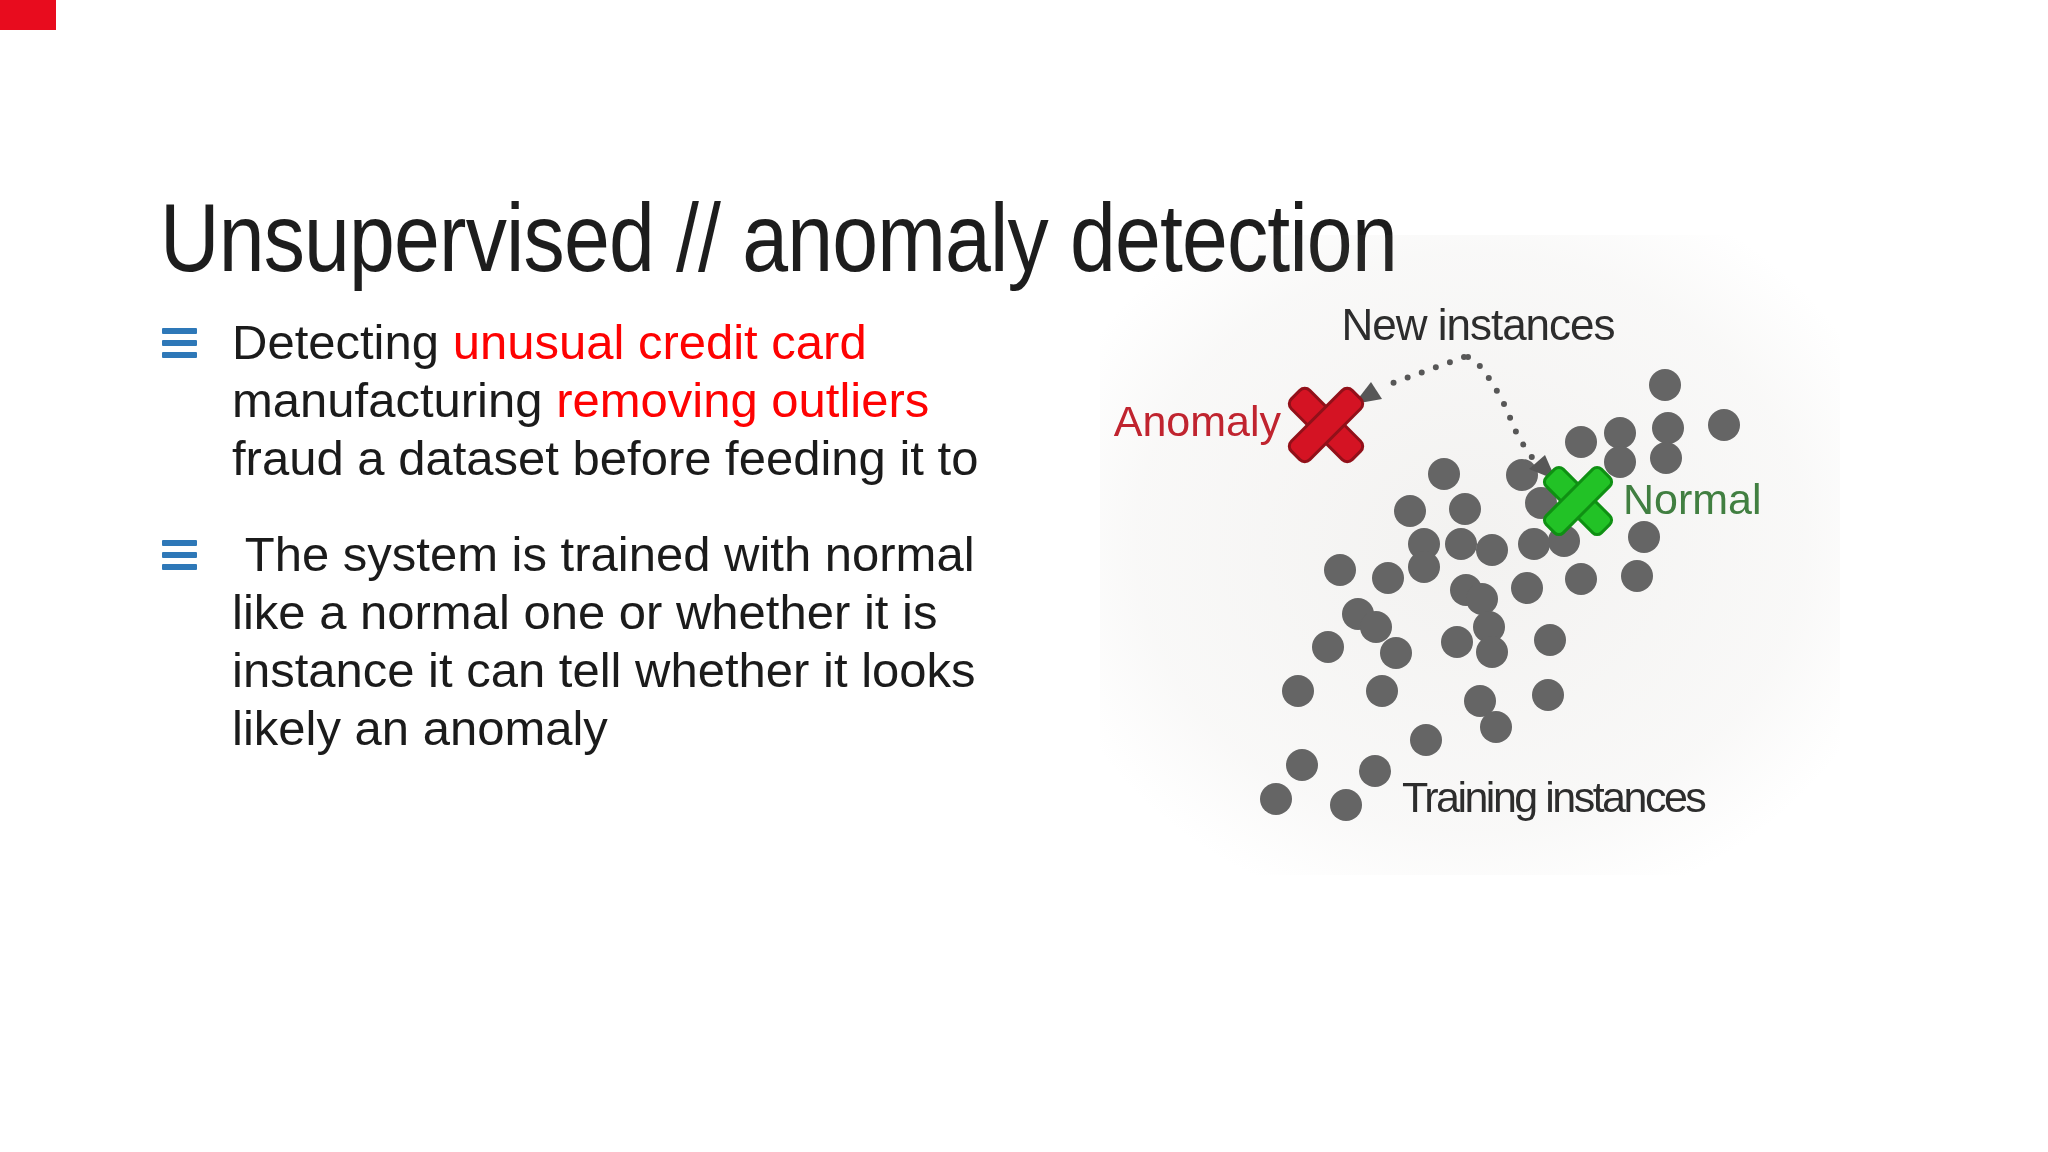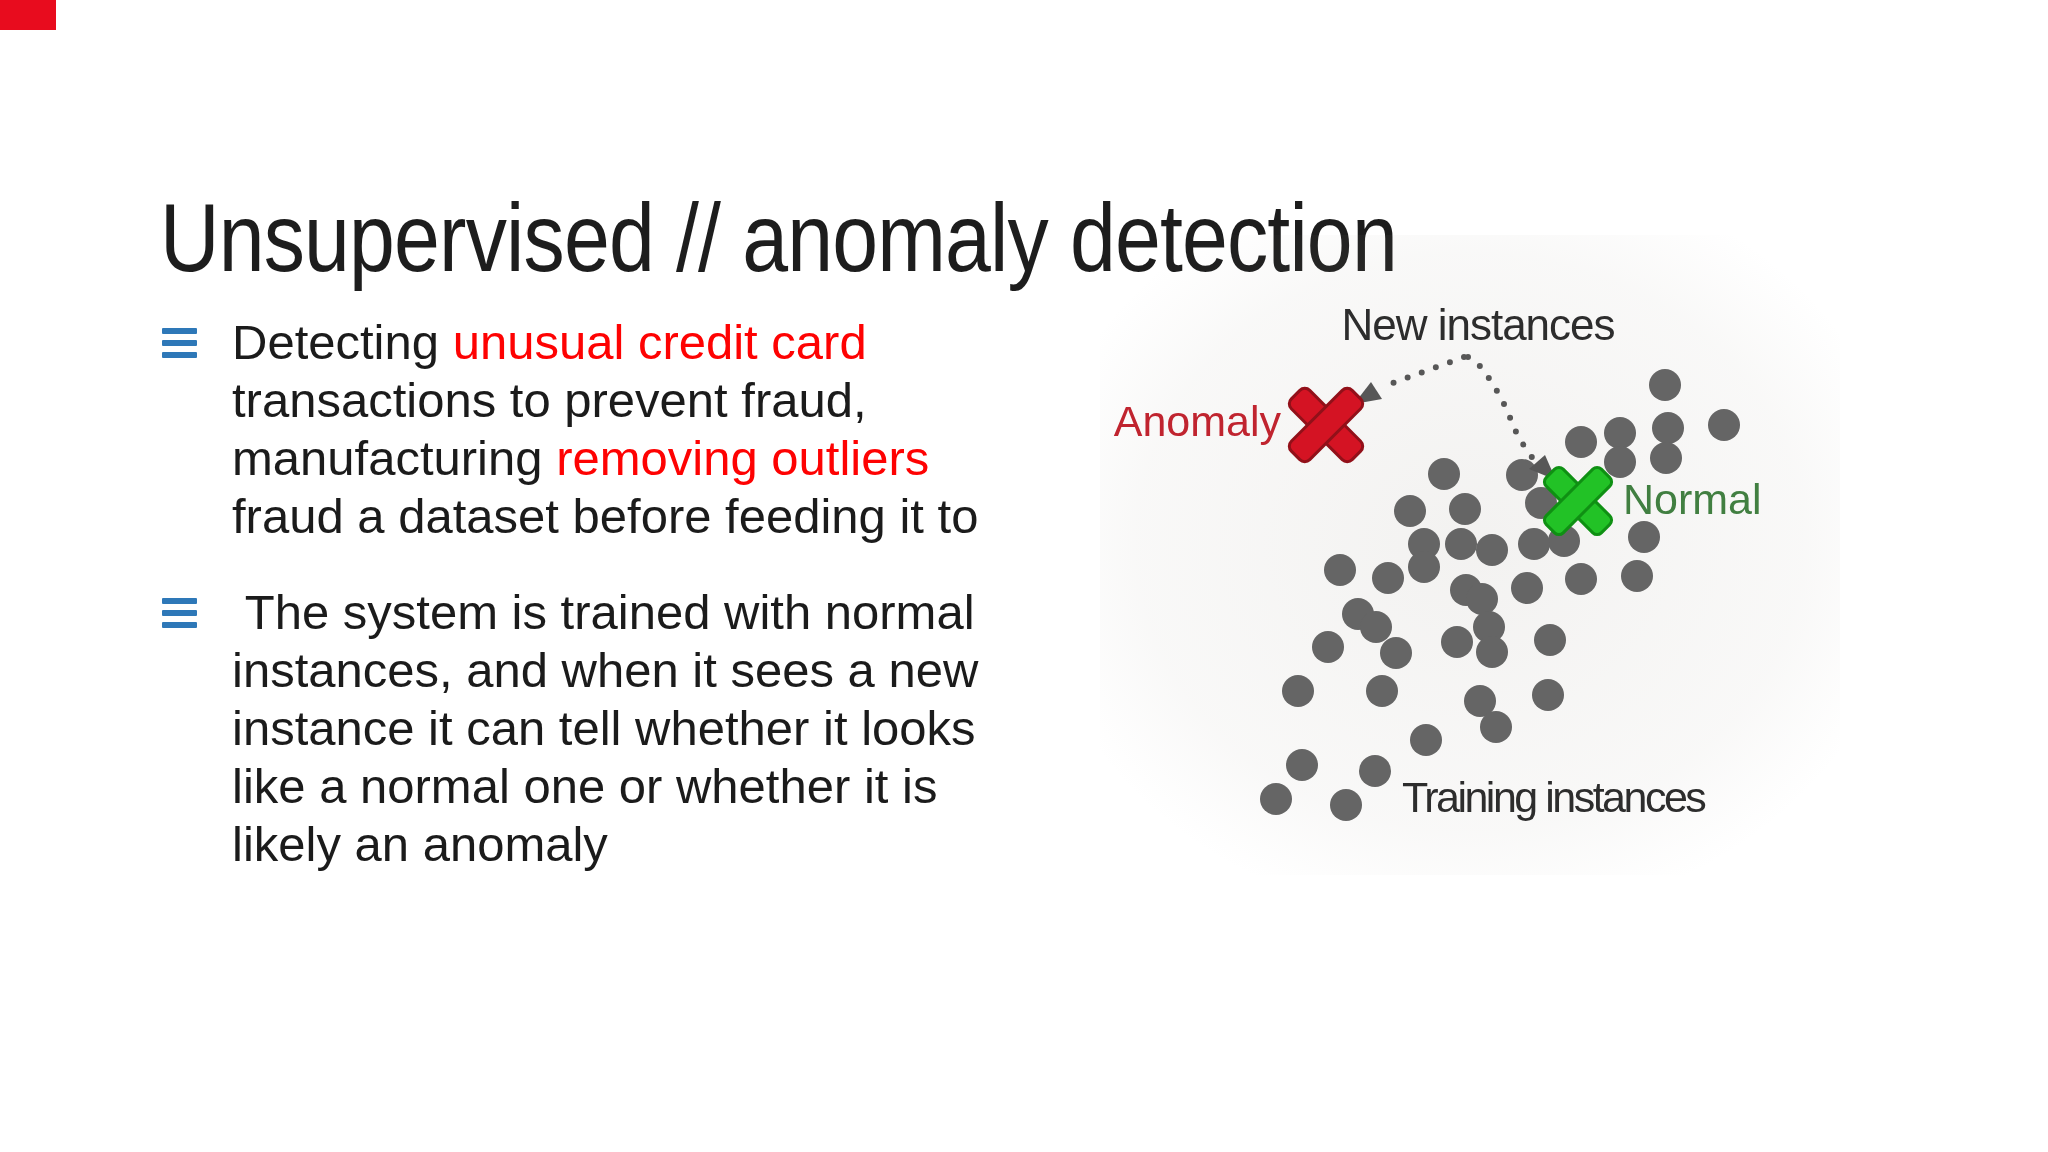--- a/index.html
+++ b/index.html
@@ -43,36 +43,34 @@
 
   <div class="bullet-list">
       <div class="bullet">
         <div class="marker">
           <div class="bar"></div>
           <div class="bar"></div>
           <div class="bar"></div>
         </div>
         <div class="btext">
           <div class="line"><span>Detecting </span><span class="red">unusual credit card</span></div>
-          <div class="line"><span>transactions to prevent fraud,</span></div>
           <div class="line"><span>manufacturing </span><span class="red">removing outliers</span></div>
           <div class="line"><span>fraud a dataset before feeding it to</span></div>
         </div>
       </div>
       <div class="bullet">
         <div class="marker">
           <div class="bar"></div>
           <div class="bar"></div>
           <div class="bar"></div>
         </div>
         <div class="btext">
           <div class="line"><span> The system is trained with normal</span></div>
-          <div class="line"><span>instances, and when it sees a new</span></div>
+          <div class="line"><span>like a normal one or whether it is</span></div>
           <div class="line"><span>instance it can tell whether it looks</span></div>
-          <div class="line"><span>like a normal one or whether it is</span></div>
           <div class="line"><span>likely an anomaly</span></div>
         </div>
       </div>
     </div>
 
   <svg class="figure" viewBox="1100 235 740 640" width="740" height="640">
     <defs>
       <radialGradient id="fade" cx="50%" cy="48%" r="60%">
         <stop offset="0%" stop-color="rgba(168,162,152,0.14)"></stop>
         <stop offset="75%" stop-color="rgba(168,162,152,0.07)"></stop>

